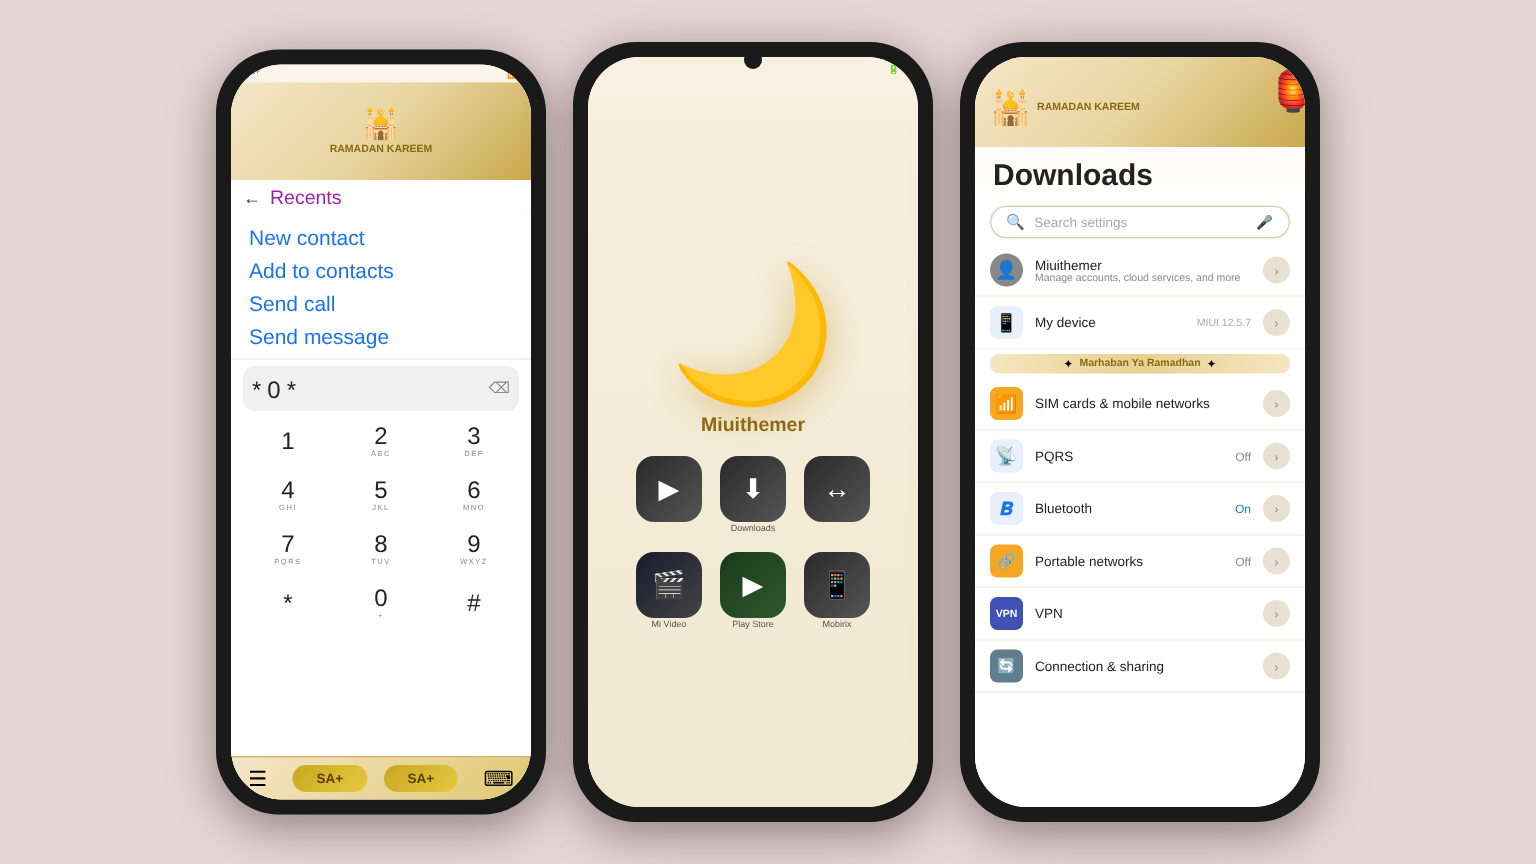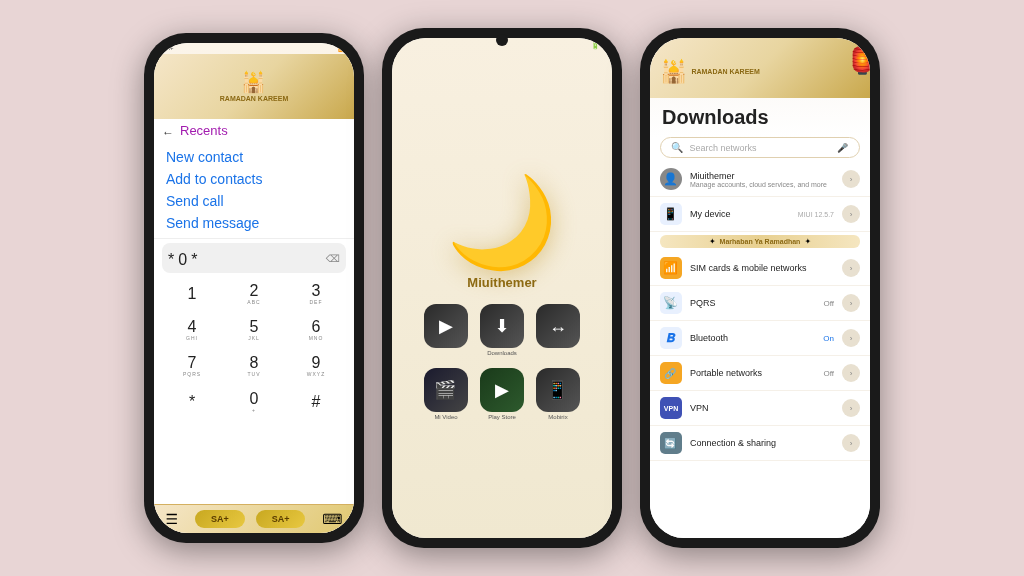--- a/index.html
+++ b/index.html
@@ -543,21 +543,21 @@
           <div style="font-size:22px;">🕌</div>
           <div class="ramadan-title-small">RAMADAN KAREEM</div>
         </div>
         <div class="gold-orb">🏮</div>
       </div>
 
       <div class="settings-title">Downloads</div>
 
       <div class="search-bar">
         <span class="search-icon-small">🔍</span>
-        <span class="search-text">Search networks</span>
+        <span class="search-text">Search settings</span>
         <span style="margin-left:auto;font-size:9px;color:#c8a840;">🎤</span>
       </div>
 
       <div class="settings-list">
 
         <div class="settings-item">
           <div class="settings-icon-circle" style="background:#888;display:flex;align-items:center;justify-content:center;font-size:12px;">👤</div>
           <div class="settings-item-content">
             <div class="settings-item-title">Miuithemer</div>
             <div class="settings-item-subtitle">Manage accounts, cloud services, and more</div>

